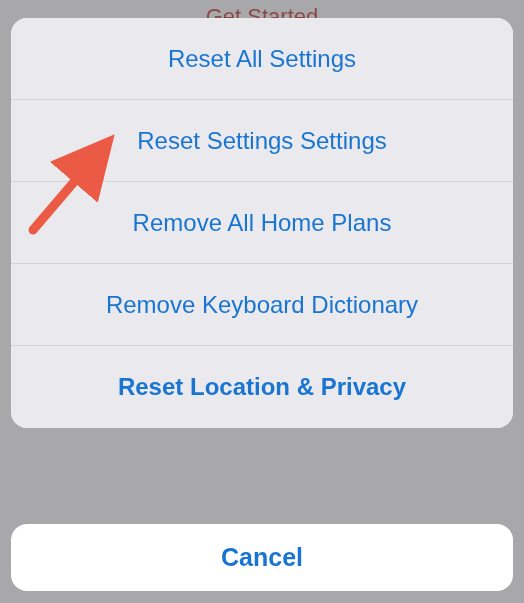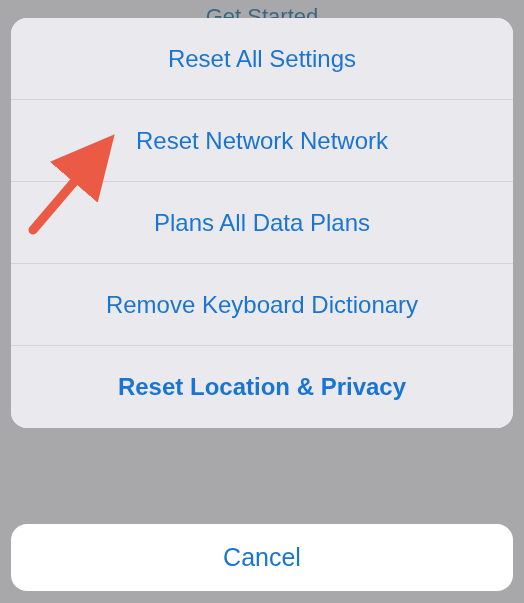--- a/index.html
+++ b/index.html
@@ -13,21 +13,21 @@
       font-family: -apple-system, BlinkMacSystemFont, "Helvetica Neue", sans-serif;
       background: #a8a8aa;
       position: relative;
       overflow: hidden;
     }
     .backdrop-text {
       position: absolute;
       top: 4px;
       left: 50%;
       transform: translateX(-50%);
-      color: #0c4a6e;
+      color: #7f1d1d;
       font-size: 22px;
       opacity: 0.7;
       white-space: nowrap;
       pointer-events: none;
     }
     .action-sheet {
       position: absolute;
       left: 11px;
       right: 11px;
       top: 18px;
@@ -56,40 +56,40 @@
       left: 11px;
       right: 11px;
       top: 524px;
       height: 67px;
       background: #ffffff;
       border-radius: 16px;
       display: flex;
       align-items: center;
       justify-content: center;
       font-size: 25px;
-      font-weight: 400;
+      font-weight: 700;
       color: #1975d1;
       cursor: pointer;
     }
     .arrow-annotation {
       position: absolute;
       left: 25px;
       top: 130px;
       pointer-events: none;
     }
   </style>
 </head>
 <body>
 
 <div class="backdrop-text">Get Started</div>
 
 <div class="action-sheet">
   <div class="action-item">Reset All Settings</div>
-  <div class="action-item">Reset Network Network</div>
-  <div class="action-item">Plans All Data Plans</div>
+  <div class="action-item">Reset Settings Settings</div>
+  <div class="action-item">Remove All Home Plans</div>
   <div class="action-item">Remove Keyboard Dictionary</div>
   <div class="action-item">Reset Location &amp; Privacy</div>
 </div>
 
 <div class="cancel-button">Cancel</div>
 
 <svg class="arrow-annotation" width="100" height="110" viewBox="0 0 100 110">
   <defs>
     <marker id="arrowhead" markerWidth="7" markerHeight="7" refX="5" refY="3.5" orient="auto">
       <polygon points="0 0, 7 3.5, 0 7" fill="#ea5a44"></polygon>

